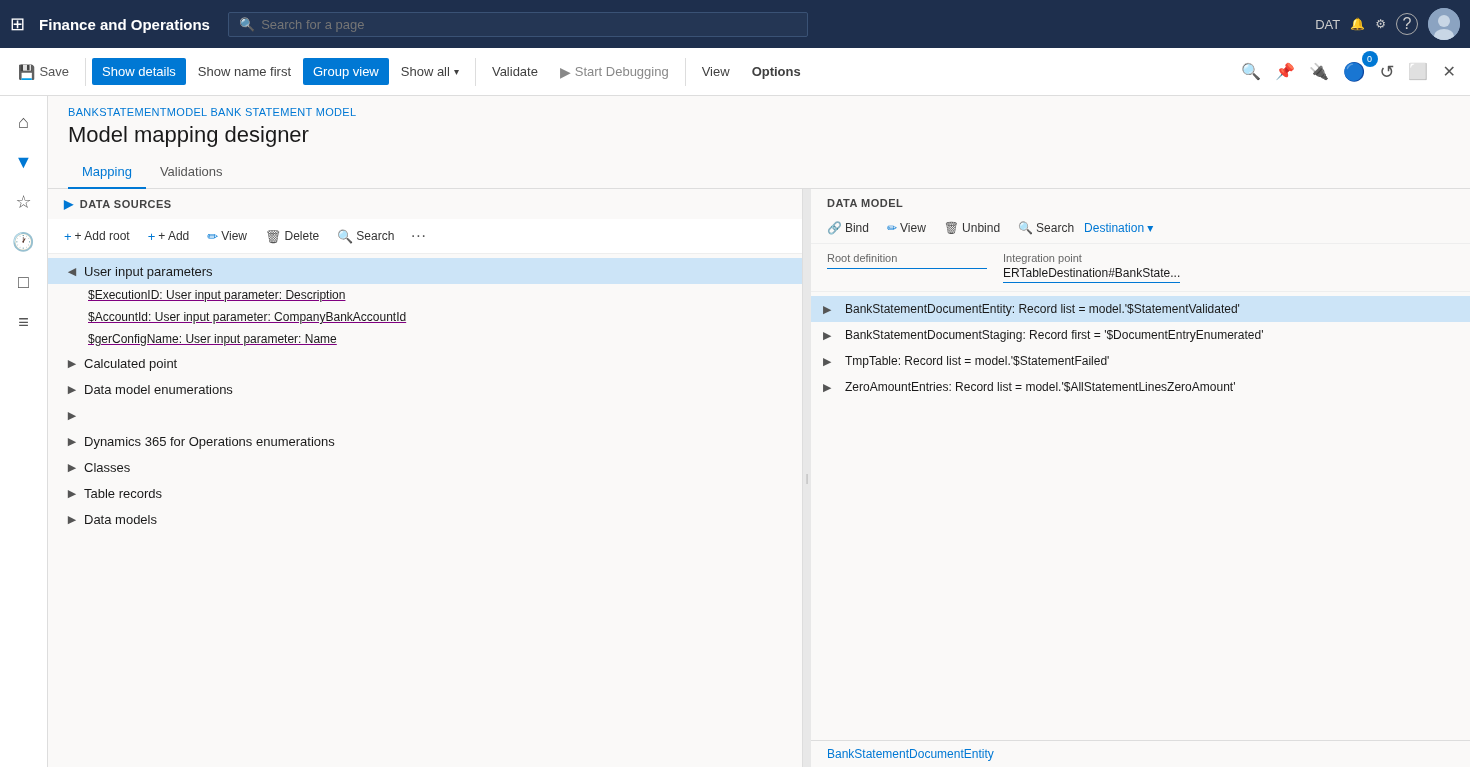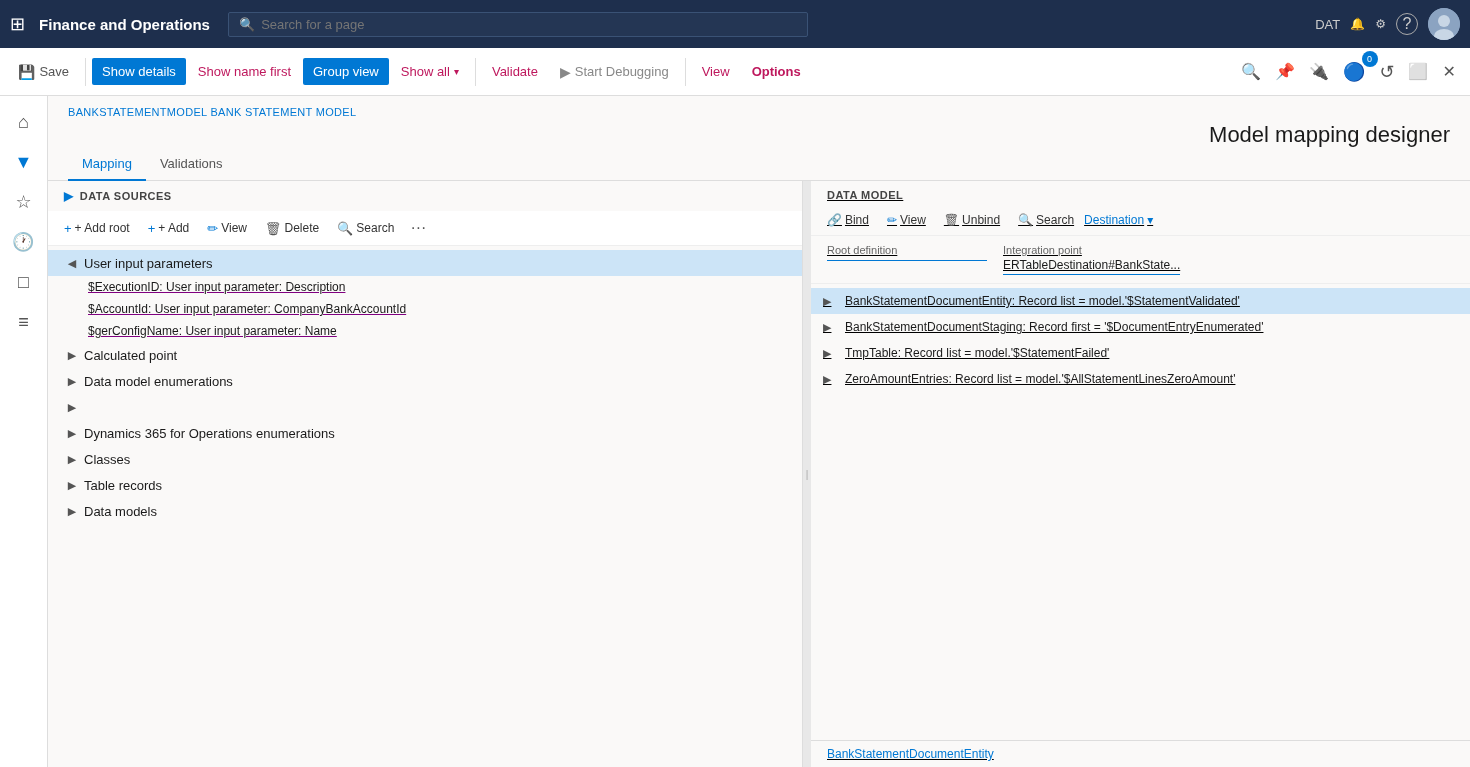--- a/index.html
+++ b/index.html
@@ -60,21 +60,21 @@
     }
     .toolbar-btn {
       display: flex;
       align-items: center;
       gap: 4px;
       padding: 6px 10px;
       border: none;
       background: transparent;
       cursor: pointer;
       font-size: 13px;
-      color: #be185d;
+      color: #404040;
       border-radius: 2px;
       white-space: nowrap;
     }
     .toolbar-btn.active { background: #0078d4; color: white; }
     .toolbar-divider { width: 1px; height: 28px; background: #ddd; margin: 0 4px; }
     .toolbar-btn.save-btn { color: #555; }
     .toolbar-spacer { flex: 1; }
     .toolbar-icon-btn { padding: 6px; font-size: 16px; background: none; border: none; cursor: pointer; color: #555; }
     .badge-wrap { position: relative; display: inline-block; }
     .badge { position: absolute; top: -4px; right: -6px; background: #0078d4; color: white; border-radius: 50%; font-size: 9px; width: 16px; height: 16px; display: flex; align-items: center; justify-content: center; }
@@ -123,22 +123,21 @@
       font-size: 11px;
       color: #0078d4;
       text-transform: uppercase;
       letter-spacing: 0.3px;
       margin-bottom: 4px;
     }
     .page-title {
       font-size: 22px;
       font-weight: 300;
       color: #1a1a1a;
-      margin-bottom: 0;
-      text-align: right;
+      margin-bottom: 8px;
     }
 
     
     .tab-bar {
       display: flex;
       border-bottom: 1px solid #ddd;
       padding: 0 20px;
       background: #faf9f8;
     }
     .tab {
@@ -230,21 +229,20 @@
       color: #1a1a1a;
     }
     .tree-child-item .underline-purple { text-decoration: underline; text-decoration-color: purple; }
 
     
     .right-panel {
       flex: 1;
       display: flex;
       flex-direction: column;
       overflow: hidden;
-      text-decoration: underline;
     }
     .right-panel-header {
       padding: 8px 16px 4px 16px;
       font-size: 11px;
       font-weight: 600;
       color: #444;
       letter-spacing: 0.5px;
     }
     .right-panel-toolbar {
       display: flex;

